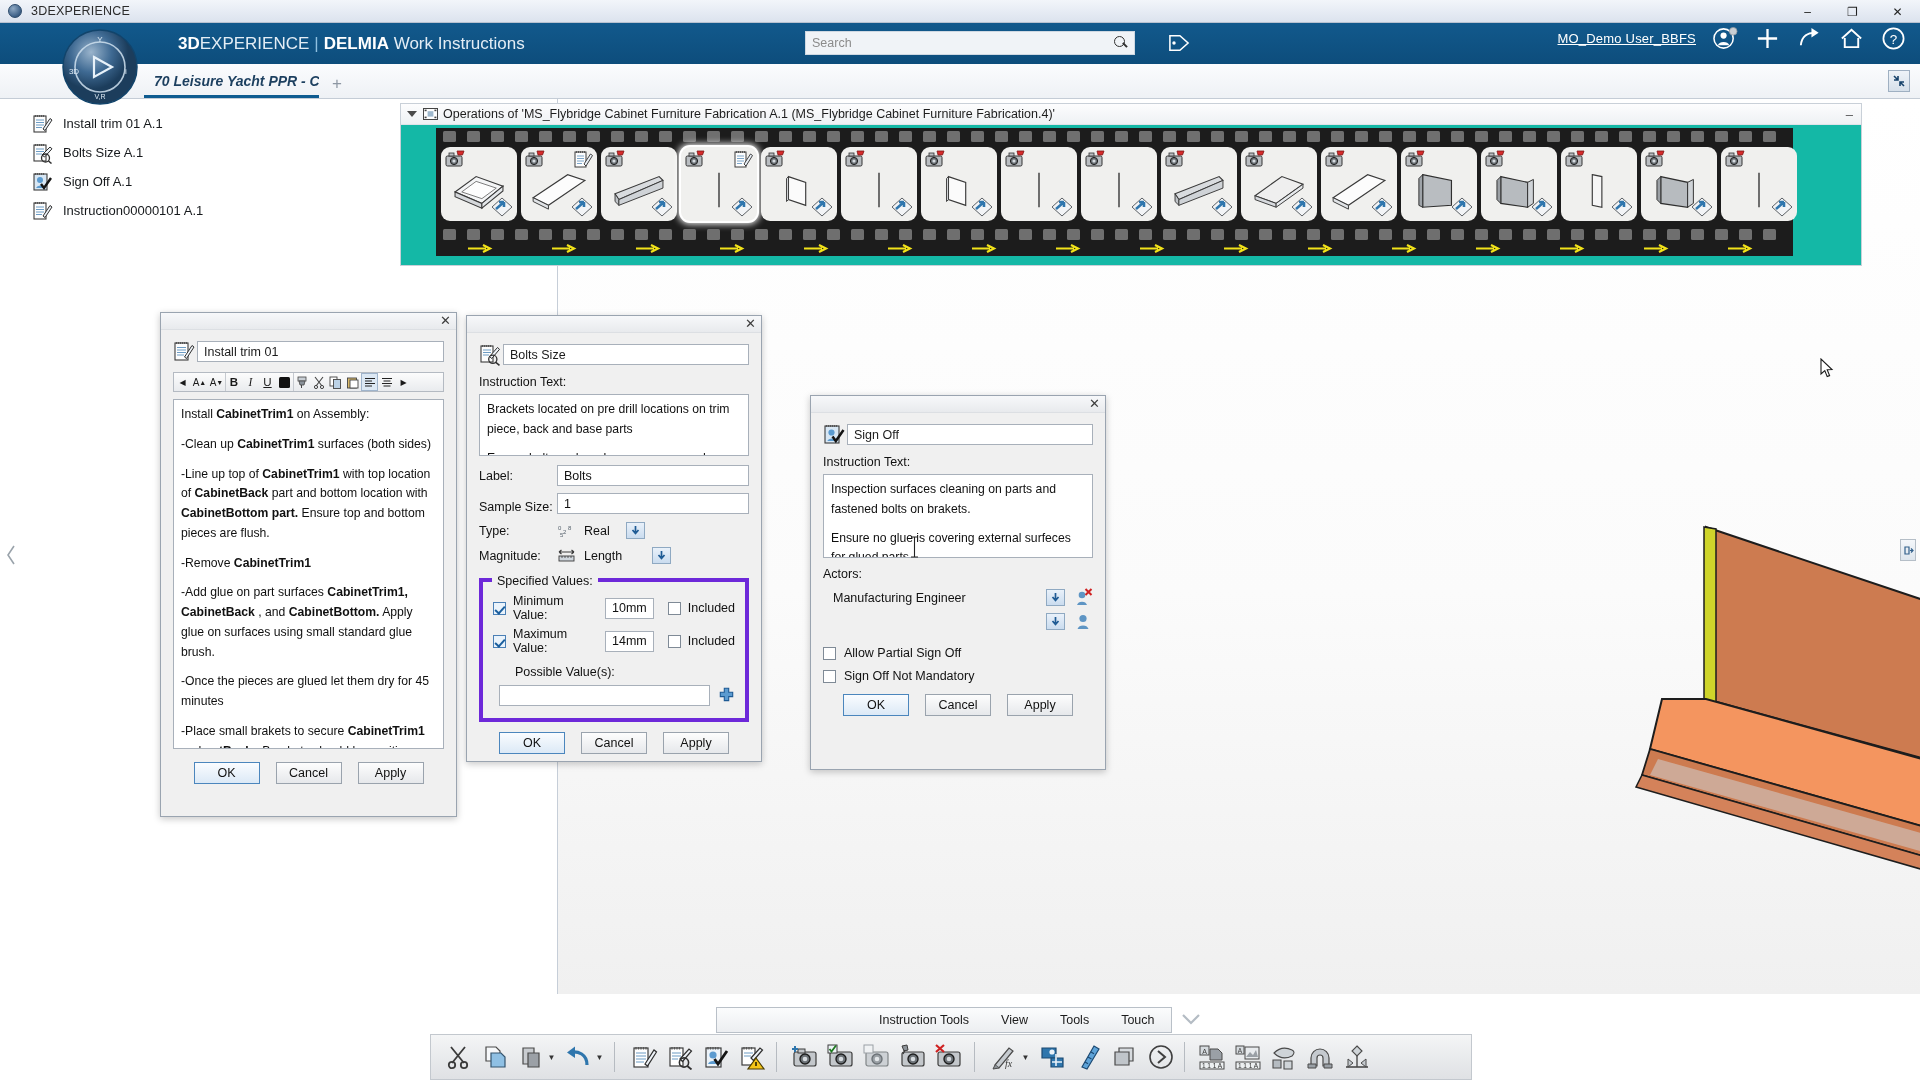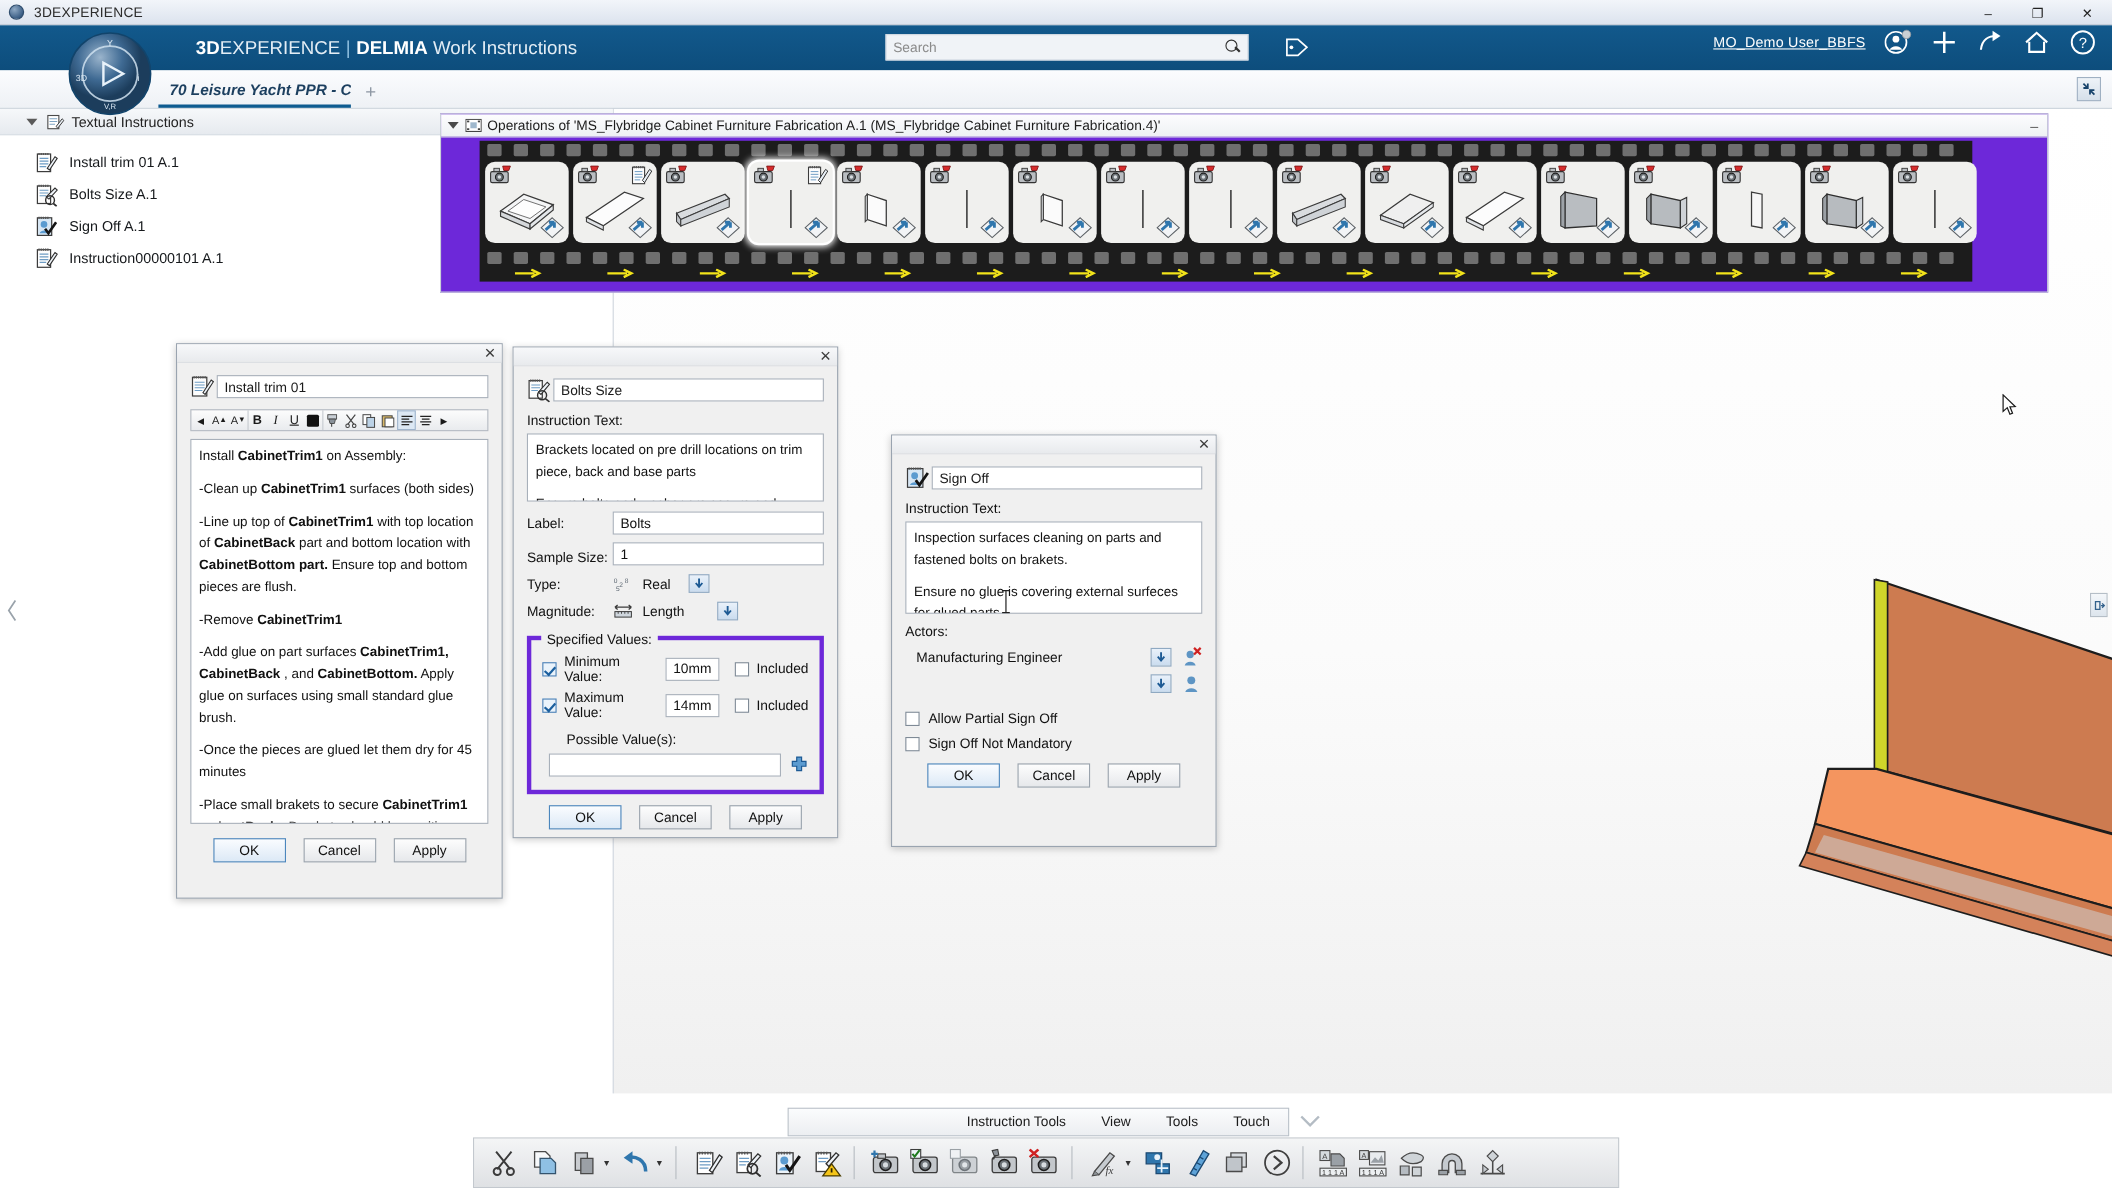--- a/index.html
+++ b/index.html
@@ -96,21 +96,21 @@
          border-top:6px solid #5a5a5a; margin-right:8px; }
   .tree-header-ico { width:17px;height:16px;margin-right:6px; }
   .hdr-collapse { margin-left:auto; margin-right:10px; }
   .tree-body { padding: 10px 0 0 32px; }
   .tree-item { display:flex; align-items:center; height:29px; font-size:13px; color:#16191c; cursor:pointer;}
   .tree-item .ico { width:22px; height:22px; margin-right:9px; flex:none; }
 
   
   .ops-panel {
     position:absolute; left:400px; top:103px; width:1462px; height:163px;
-    background:#6d28d9; border:1px solid #c9d0d8;
+    background:#14b8a6; border:1px solid #c9d0d8;
   }
   .ops-title {
     height:21px; display:flex; align-items:center; padding-left:6px;
     background:linear-gradient(to bottom,#fdfdfe,#eef1f4);
     border-bottom:1px solid #dfe3e8; font-size:12.5px; color:#1d1d1d; white-space:nowrap;
   }
   .ops-title .tri { border-top-color:#4a4a4a; margin-right:6px; }
   .film-ico { width:15px;height:12px;margin-right:5px; }
   .ops-min { margin-left:auto; margin-right:8px; font-size:13px; color:#555; }
 
@@ -307,30 +307,20 @@
     <div class="ppr-plus">+</div>
   </div>
   <div class="collapse-btn">
     <svg width="14" height="14" viewBox="0 0 14 14">
       <path d="M2 2 L6 6 M6 2 L6 6 L2 6" stroke="#17436b" stroke-width="1.6" fill="none"></path>
       <path d="M12 12 L8 8 M8 12 L8 8 L12 8" stroke="#17436b" stroke-width="1.6" fill="none"></path>
     </svg>
   </div>
 
   <div class="tree-panel">
-    <div class="tree-header">
-      <span class="tri"></span>
-      <svg class="tree-header-ico" viewBox="0 0 17 16">
-        <rect x="1.5" y="2" width="10" height="12" fill="#fff" stroke="#4a4a4a" stroke-width="1"></rect>
-        <path d="M3 5 h7 M3 7.5 h7 M3 10 h5" stroke="#7fa5c4" stroke-width="1"></path>
-        <path d="M9 12 L14.5 5 L16 6.5 L10.5 13.5 z" fill="#e8eef4" stroke="#3b3b3b" stroke-width=".9"></path>
-      </svg>
-      <span>Textual Instructions</span>
-      <span class="tri hdr-collapse"></span>
-    </div>
     <div class="tree-body">
 
       <div class="tree-item">
         <svg class="ico" viewBox="0 0 22 22">
           <rect x="2" y="3" width="12" height="16" fill="#fdfdfd" stroke="#3c3c3c" stroke-width="1.1"></rect>
           <path d="M3.5 2 v2 M5.5 2 v2 M7.5 2 v2 M9.5 2 v2 M11.5 2 v2" stroke="#555" stroke-width="1.2"></path>
           <path d="M4 7 h8 M4 9.5 h8 M4 12 h8 M4 14.5 h6" stroke="#6d9cc4" stroke-width="1"></path>
           <path d="M11 16 L18 5.5 L20 7 L13 17.5 z" fill="#eef3f8" stroke="#2f2f2f" stroke-width="1"></path>
         </svg>
         <span>Install trim 01 A.1</span>

